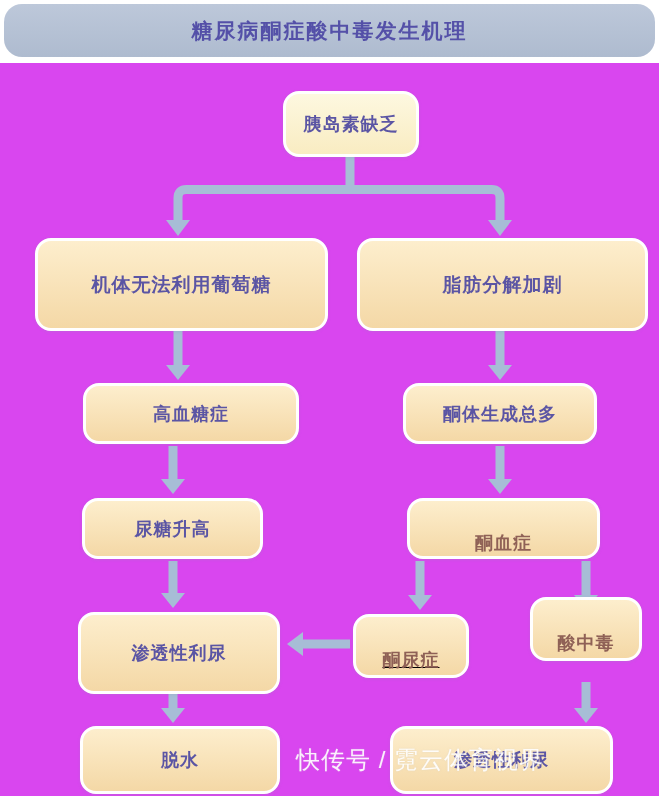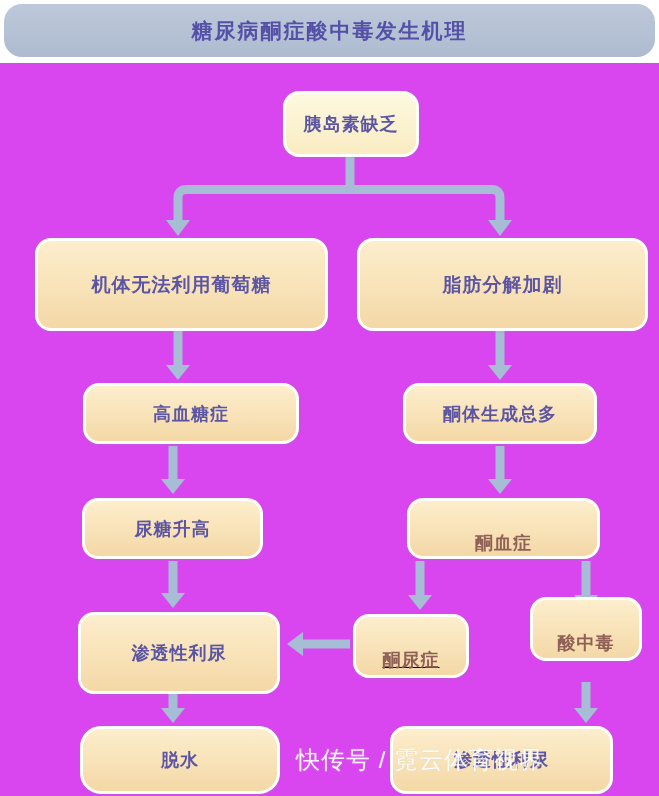--- a/index.html
+++ b/index.html
@@ -53,21 +53,21 @@
   #n-insulin    {left:283px;top:28px; width:136px;height:66px;}
   #n-glucose    {left:35px; top:175px;width:293px;height:93px;align-items:center;}
   #n-fat        {left:357px;top:175px;width:291px;height:93px;}
   #n-hyper      {left:83px; top:320px;width:216px;height:61px;}
   #n-ketoneover {left:403px;top:320px;width:194px;height:61px;}
   #n-glyco      {left:82px; top:435px;width:181px;height:61px;}
   #n-ketonemia  {left:407px;top:435px;width:193px;height:61px;}
   #n-osmotic    {left:78px; top:549px;width:202px;height:82px;}
   #n-ketonuria  {left:353px;top:551px;width:116px;height:64px;text-decoration:underline;}
   #n-acidosis   {left:530px;top:534px;width:112px;height:64px;}
-  #n-dehydr     {left:80px; top:663px;width:200px;height:68px;border-radius:21px;}
+  #n-dehydr     {left:80px; top:663px;width:200px;height:68px;}
   #n-breath     {left:390px;top:663px;width:223px;height:68px;}
 
   
   .watermark{
     position:absolute;left:296px;top:744px;
     color:rgba(255,255,255,0.9);
     font-size:24px;letter-spacing:1px;white-space:nowrap;
     text-shadow:0 0 2px rgba(200,200,210,0.35);
   }
 </style>

